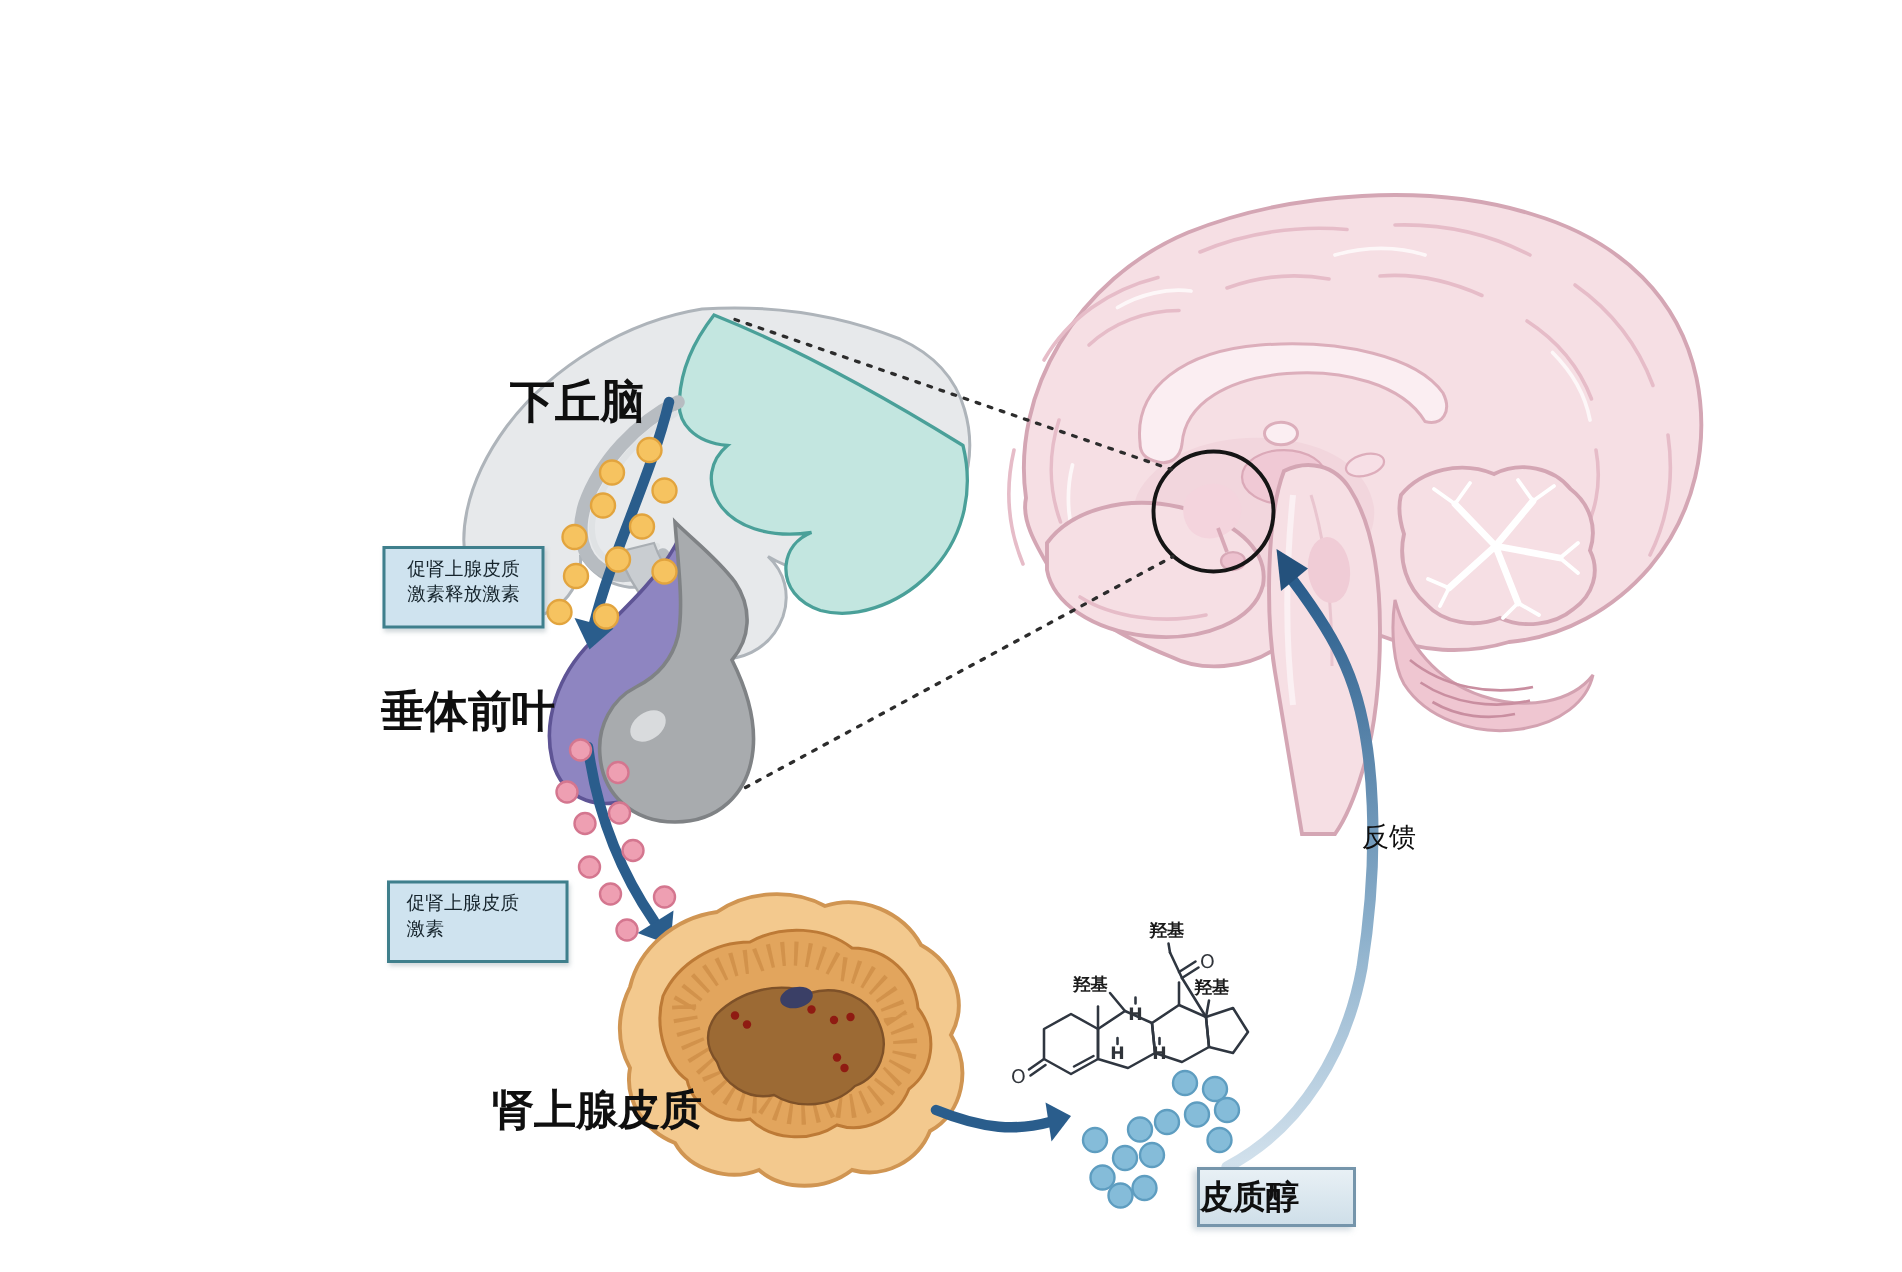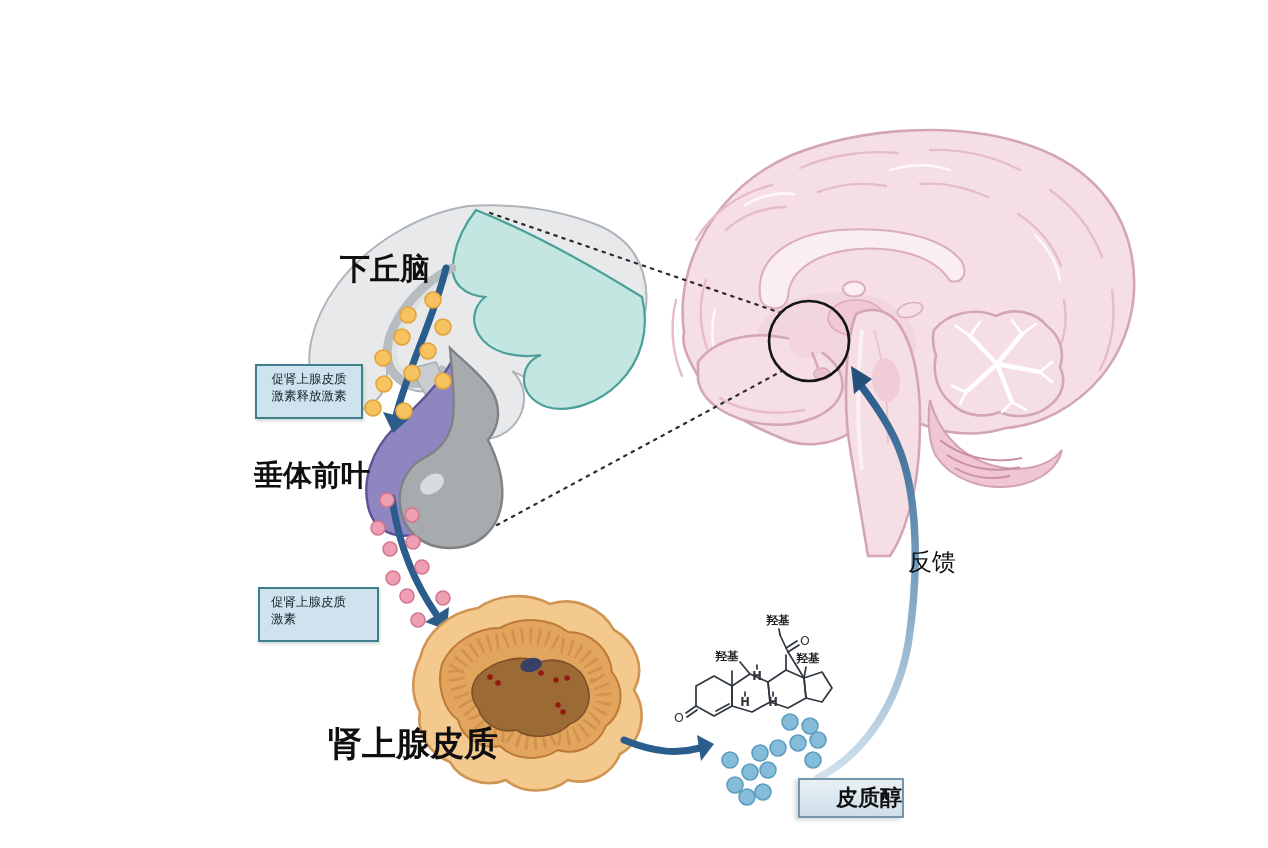--- a/index.html
+++ b/index.html
@@ -23,21 +23,21 @@
     font-size:12.5px;font-weight:500;line-height:17px;color:#16242c;
     box-shadow:1px 2px 3px rgba(120,140,150,.35);
     margin-top:36px;
   }
   .info-box.crh{left:255px;top:328px;width:104px;height:46px;text-align:center;padding-top:5px;}
   .info-box.acth{left:258px;top:551px;width:106px;height:46px;text-align:left;padding:5px 0 0 11px;}
   .cortisol-box{
     position:absolute;left:798px;top:778px;width:102px;height:36px;
     background:linear-gradient(180deg,var(--cortisol-box-bg),#cfdfe9);
     border:2.5px solid var(--cortisol-box-border);
-    display:flex;align-items:center;justify-content:flex-end;
+    display:flex;align-items:center;justify-content:flex-start;
     font-size:22px;font-weight:600;color:#101010;
     box-shadow:-3px 2px 4px rgba(150,170,185,.45);
   }
   
   .funnel{fill:var(--funnel-gray);stroke:var(--funnel-edge);stroke-width:2;}
   .teal{fill:var(--teal-fill);stroke:var(--teal-edge);stroke-width:2.2;}
   .uchan{fill:none;stroke:#b7bcc1;stroke-width:9;stroke-linecap:round;}
   .uchan2{fill:none;stroke:#dfe2e4;stroke-width:4;stroke-linecap:round;}
   .pit-gray{fill:var(--pituitary-gray);stroke:var(--pituitary-gray-edge);stroke-width:2.4;}
   .pit-purple{fill:var(--pituitary-purple);stroke:var(--pituitary-purple-edge);stroke-width:2.4;}
@@ -277,22 +277,22 @@
       <circle class="dot-cort" cx="768" cy="770" r="8"></circle>
       <circle class="dot-cort" cx="750" cy="772" r="8"></circle>
       <circle class="dot-cort" cx="735" cy="785" r="8"></circle>
       <circle class="dot-cort" cx="763" cy="792" r="8"></circle>
       <circle class="dot-cort" cx="747" cy="797" r="8"></circle>
     </g>
   </svg>
 
   <div class="big-label" style="left:340px;top:207px;font-size:30px;margin-top:45px;">下丘脑</div>
   <div class="big-label" style="left:254px;top:459px;font-size:29px;">垂体前叶</div>
-  <div class="big-label" style="left:328px;top:724px;font-size:34px;">肾上腺皮质</div>
-  <div class="big-label" style="left:908px;top:548px;font-size:24px;font-weight:500;">反馈</div>
+  <div class="big-label" style="left:328px;top:724px;font-size:28px;">肾上腺皮质</div>
+  <div class="big-label" style="left:908px;top:548px;font-size:18px;font-weight:500;">反馈</div>
 
   <div class="info-box crh">
     <div>促肾上腺皮质</div>
     <div>激素释放激素</div>
   </div>
   <div class="info-box acth">
     <div>促肾上腺皮质</div>
     <div>激素</div>
   </div>
   <div class="cortisol-box">

